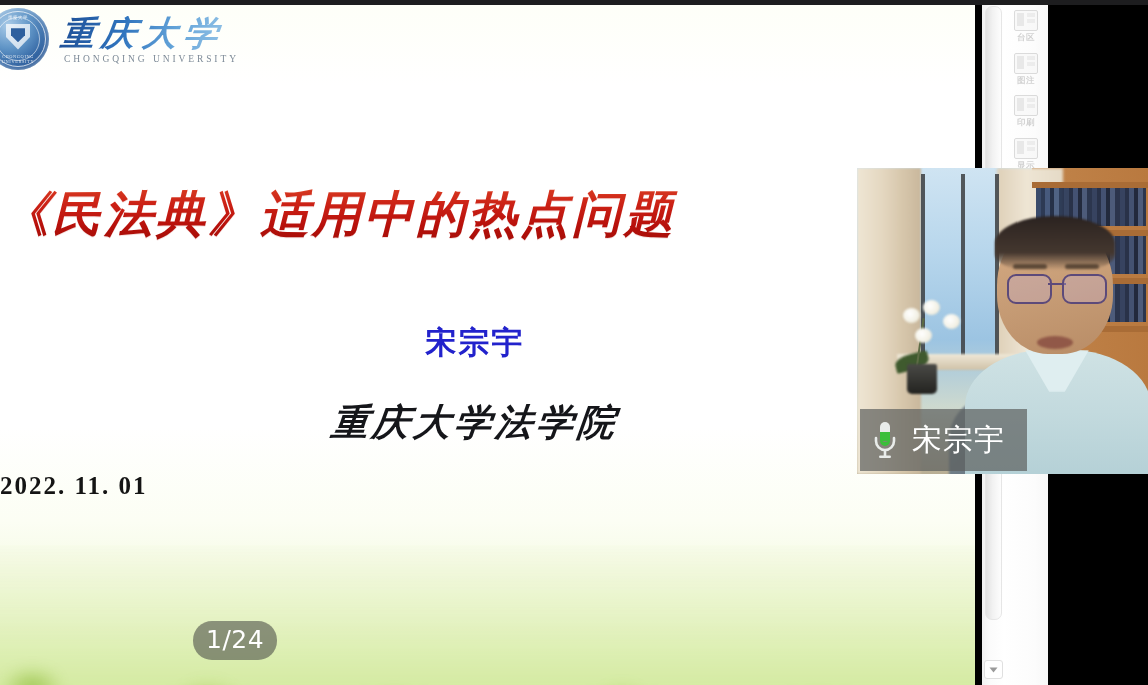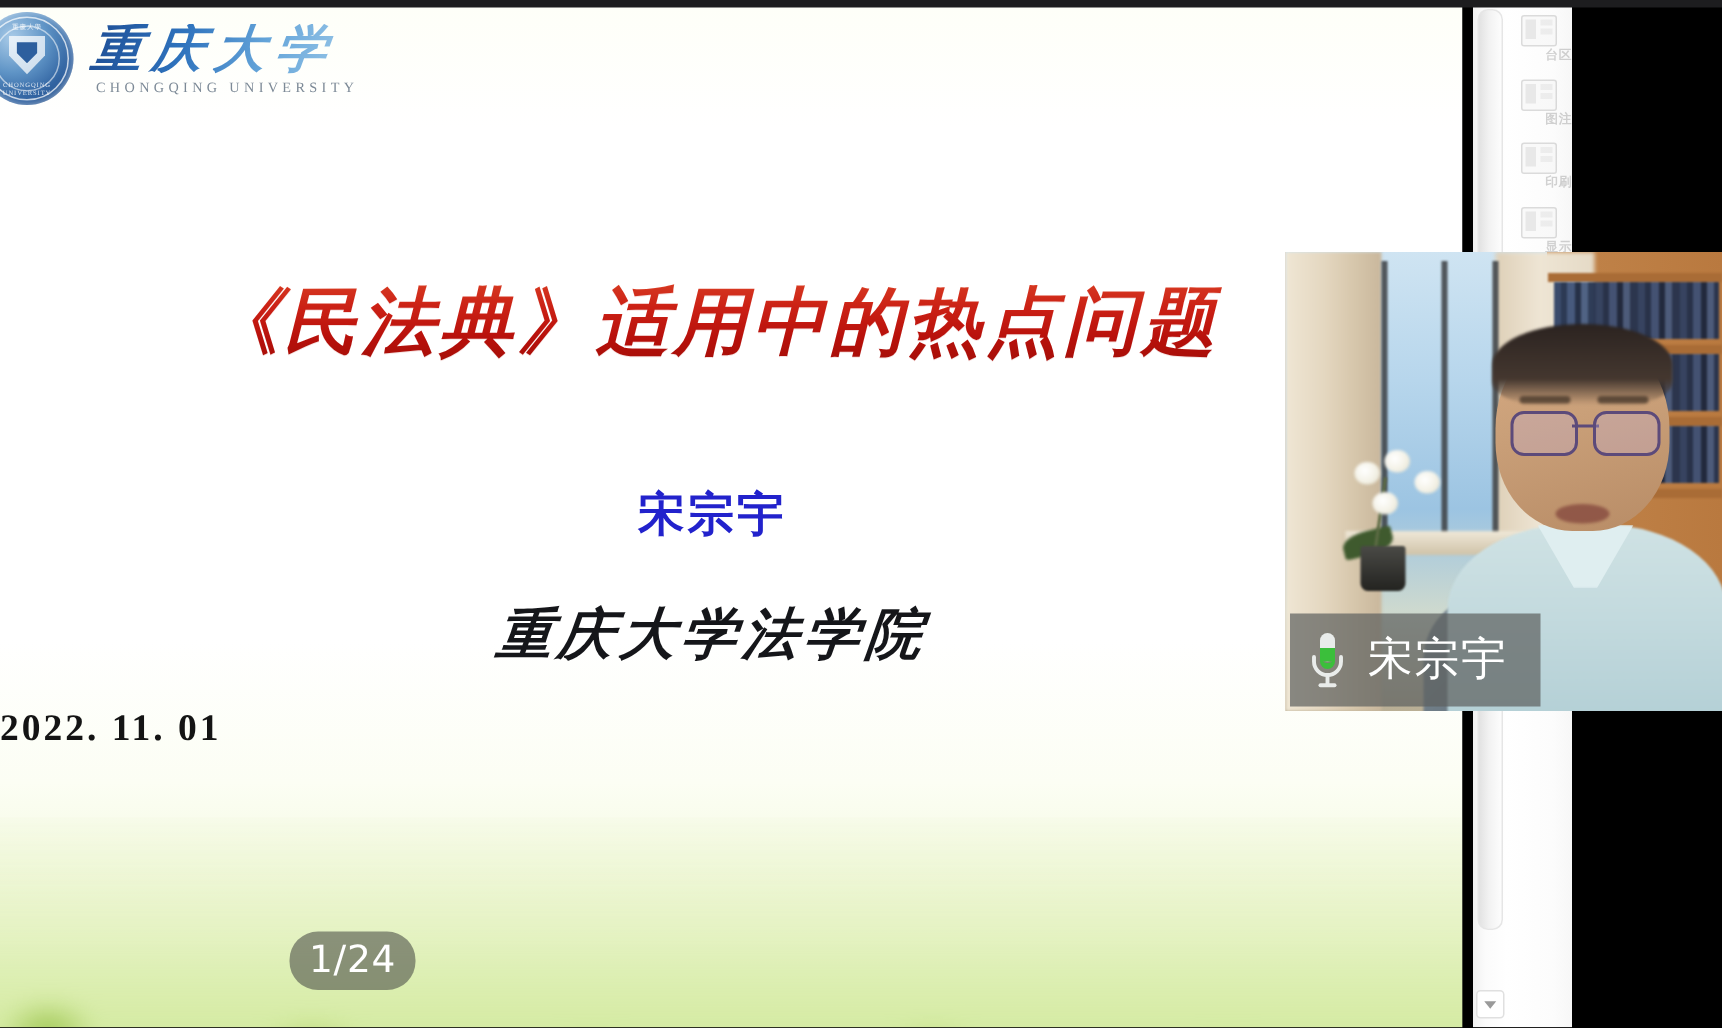--- a/index.html
+++ b/index.html
@@ -158,21 +158,21 @@
     margin-top: 5px;
     padding-left: 3px;
     white-space: nowrap;
   }
 
   
   .slide-title {
     position: absolute;
     left: 0; top: 178px;
     width: 950px;
-    text-align: center;
+    text-align: left;
     font-family: "DejaVu Serif", "Liberation Serif", serif;
     font-size: 49px;
     font-weight: 700;
     font-style: italic;
     letter-spacing: 3px;
     white-space: nowrap;
     background: linear-gradient(180deg, #e04a2a 0%, #cf2418 34%, #b8110c 66%, #9c0d08 100%);
     -webkit-background-clip: text;
     background-clip: text;
     color: transparent;
@@ -279,21 +279,21 @@
     width: 44px; height: 681px;
     background: linear-gradient(to right, #ffffff 0%, #fcfcfc 70%, #f7f7f7 100%);
     z-index: 15;
     overflow: hidden;
   }
   .tool-item {
     position: relative;
     width: 44px;
     padding-top: 6px;
     padding-bottom: 5px;
-    text-align: right;
+    text-align: center;
     opacity: .30;
     font-weight: bold;
   }
   .tool-glyph {
     width: 22px; height: 19px;
     margin: 0 auto 2px;
     border: 1.4px solid #8e8e8e;
     border-radius: 2px;
     background: #f0f0f0;
     position: relative;

